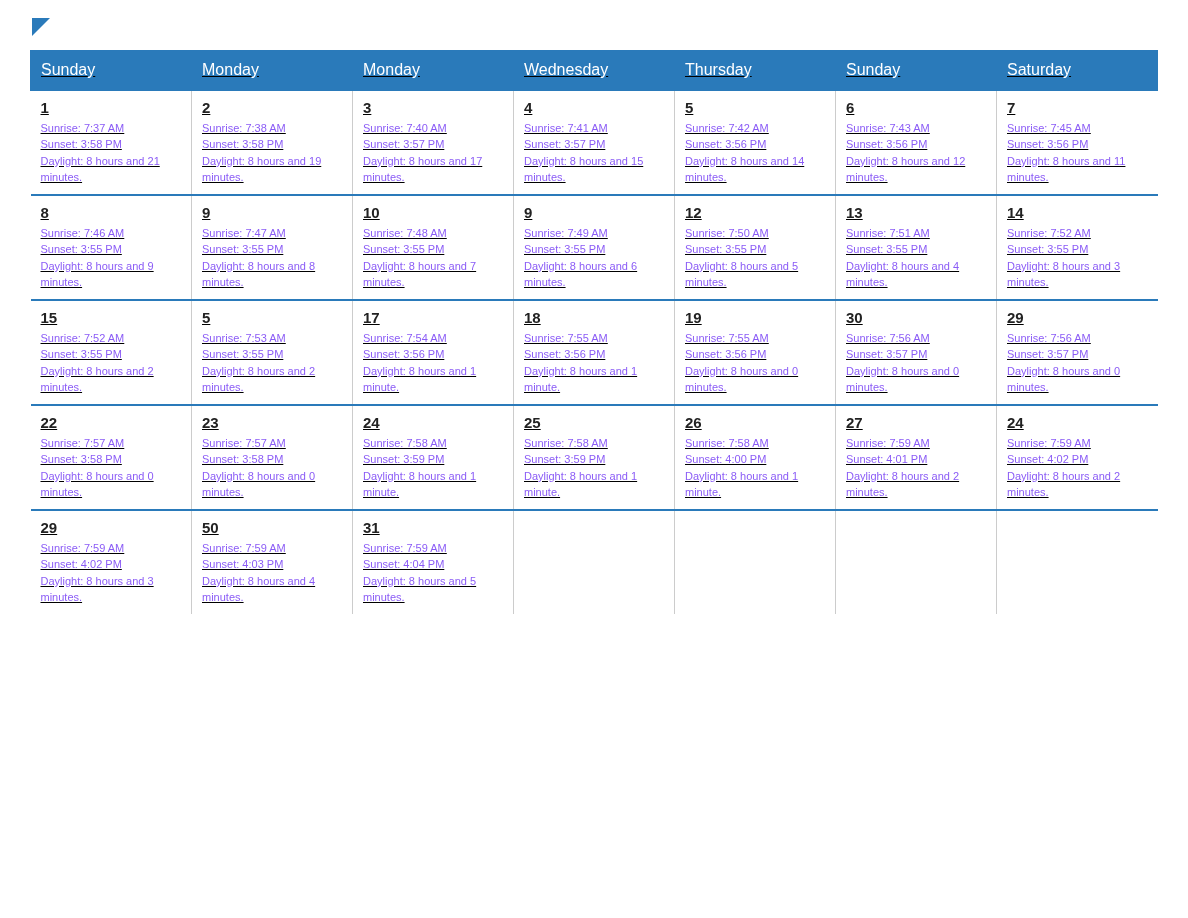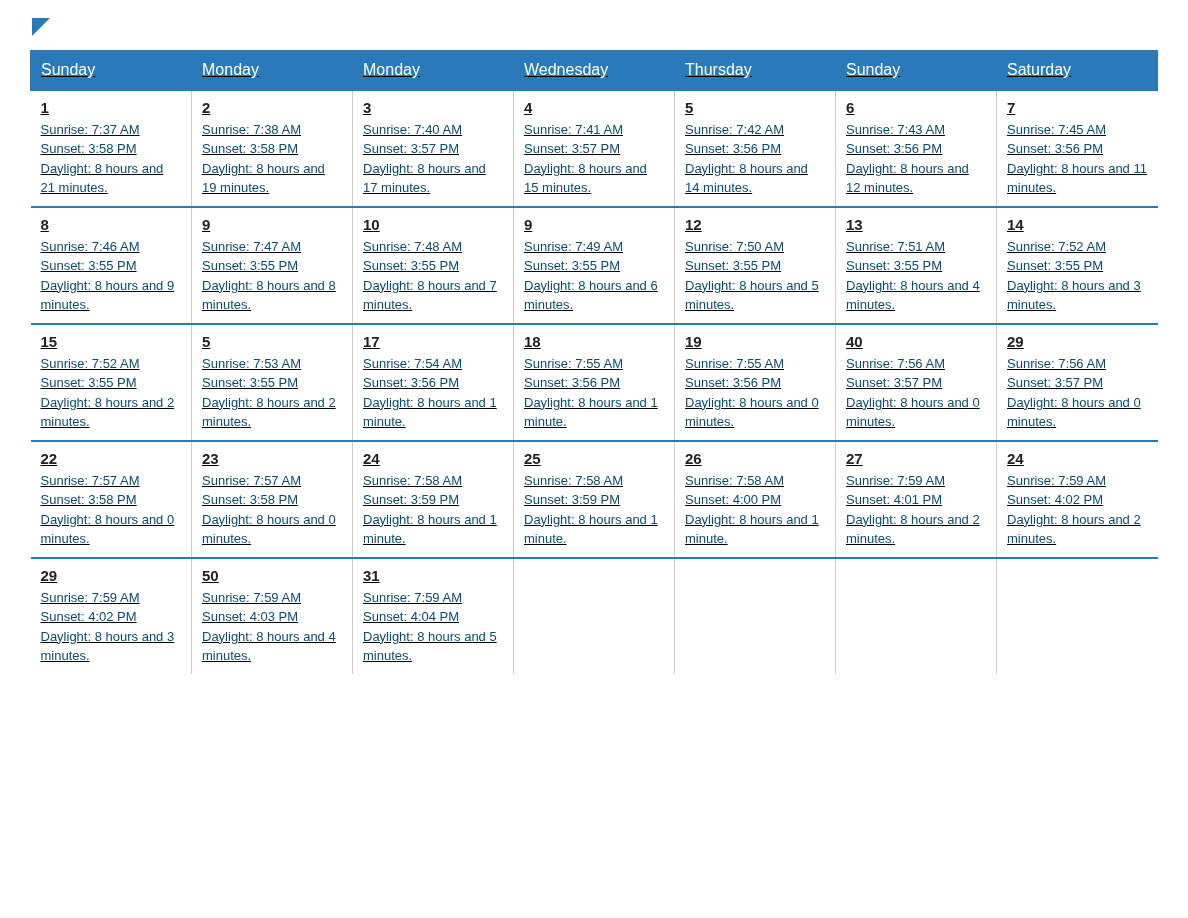--- a/index.html
+++ b/index.html
@@ -81,22 +81,22 @@
     tbody tr td:last-child {
       border-right: none;
     }
     .day-number {
       font-size: 15px;
       font-weight: bold;
       display: block;
       margin-bottom: 4px;
     }
     .day-info {
-      font-size: 13px;
-      color: #0c4a6e;
+      font-size: 11px;
+      color: #8b5cf6;
       line-height: 1.5;
     }
     .empty-cell {
       background: #fff;
     }
   </style>
 </head>
 <body>
 
 <div class="header">
@@ -151,21 +151,21 @@
         <td><span class="day-number">12</span><span class="day-info">Sunrise: 7:50 AM<br>Sunset: 3:55 PM<br>Daylight: 8 hours and 5 minutes.</span></td>
         <td><span class="day-number">13</span><span class="day-info">Sunrise: 7:51 AM<br>Sunset: 3:55 PM<br>Daylight: 8 hours and 4 minutes.</span></td>
         <td><span class="day-number">14</span><span class="day-info">Sunrise: 7:52 AM<br>Sunset: 3:55 PM<br>Daylight: 8 hours and 3 minutes.</span></td>
       </tr>
       <tr>
         <td><span class="day-number">15</span><span class="day-info">Sunrise: 7:52 AM<br>Sunset: 3:55 PM<br>Daylight: 8 hours and 2 minutes.</span></td>
         <td><span class="day-number">5</span><span class="day-info">Sunrise: 7:53 AM<br>Sunset: 3:55 PM<br>Daylight: 8 hours and 2 minutes.</span></td>
         <td><span class="day-number">17</span><span class="day-info">Sunrise: 7:54 AM<br>Sunset: 3:56 PM<br>Daylight: 8 hours and 1 minute.</span></td>
         <td><span class="day-number">18</span><span class="day-info">Sunrise: 7:55 AM<br>Sunset: 3:56 PM<br>Daylight: 8 hours and 1 minute.</span></td>
         <td><span class="day-number">19</span><span class="day-info">Sunrise: 7:55 AM<br>Sunset: 3:56 PM<br>Daylight: 8 hours and 0 minutes.</span></td>
-        <td><span class="day-number">40</span><span class="day-info">Sunrise: 7:56 AM<br>Sunset: 3:57 PM<br>Daylight: 8 hours and 0 minutes.</span></td>
+        <td><span class="day-number">30</span><span class="day-info">Sunrise: 7:56 AM<br>Sunset: 3:57 PM<br>Daylight: 8 hours and 0 minutes.</span></td>
         <td><span class="day-number">29</span><span class="day-info">Sunrise: 7:56 AM<br>Sunset: 3:57 PM<br>Daylight: 8 hours and 0 minutes.</span></td>
       </tr>
       <tr>
         <td><span class="day-number">22</span><span class="day-info">Sunrise: 7:57 AM<br>Sunset: 3:58 PM<br>Daylight: 8 hours and 0 minutes.</span></td>
         <td><span class="day-number">23</span><span class="day-info">Sunrise: 7:57 AM<br>Sunset: 3:58 PM<br>Daylight: 8 hours and 0 minutes.</span></td>
         <td><span class="day-number">24</span><span class="day-info">Sunrise: 7:58 AM<br>Sunset: 3:59 PM<br>Daylight: 8 hours and 1 minute.</span></td>
         <td><span class="day-number">25</span><span class="day-info">Sunrise: 7:58 AM<br>Sunset: 3:59 PM<br>Daylight: 8 hours and 1 minute.</span></td>
         <td><span class="day-number">26</span><span class="day-info">Sunrise: 7:58 AM<br>Sunset: 4:00 PM<br>Daylight: 8 hours and 1 minute.</span></td>
         <td><span class="day-number">27</span><span class="day-info">Sunrise: 7:59 AM<br>Sunset: 4:01 PM<br>Daylight: 8 hours and 2 minutes.</span></td>
         <td><span class="day-number">24</span><span class="day-info">Sunrise: 7:59 AM<br>Sunset: 4:02 PM<br>Daylight: 8 hours and 2 minutes.</span></td>

